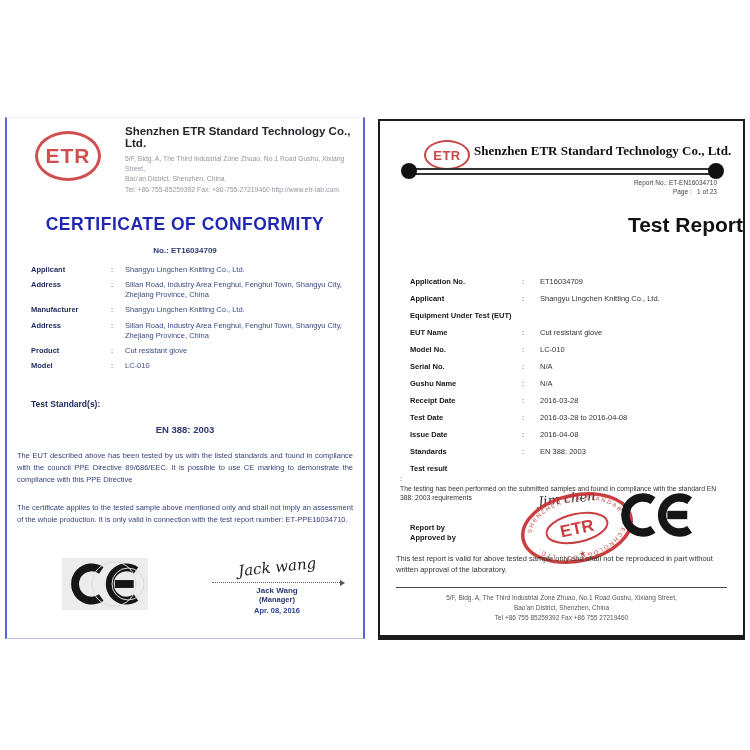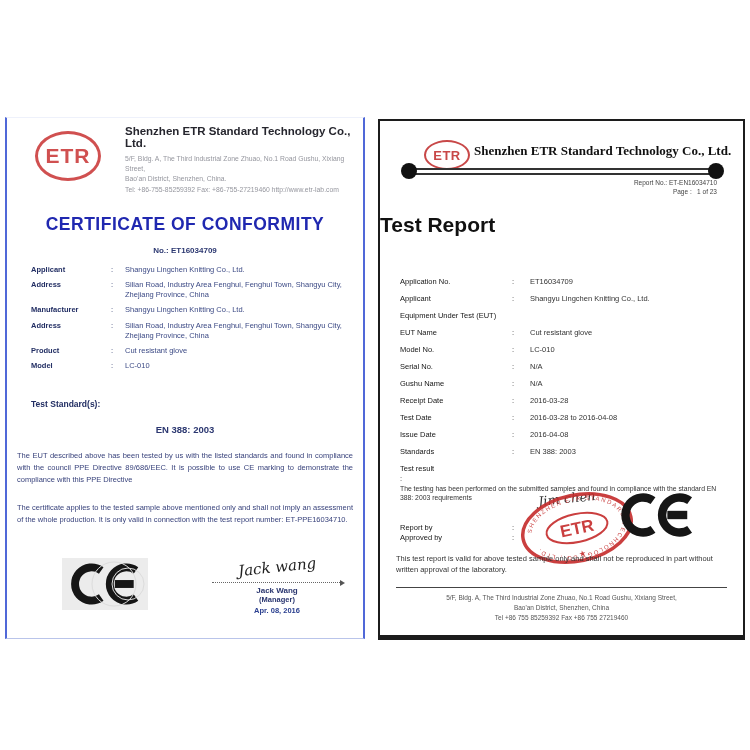--- a/index.html
+++ b/index.html
@@ -49,25 +49,25 @@
               border-radius:50%;display:flex;align-items:center;justify-content:center;
               color:#c84848;font-weight:bold;font-size:13px;letter-spacing:0.5px;}
   .rcompany{position:absolute;left:94px;top:22px;width:260px;font-family:"Liberation Serif", serif;
             font-weight:bold;font-size:13px;color:#111;}
   .rrule{position:absolute;left:26px;right:24px;top:47px;height:3px;
          border-top:2px solid #333;border-bottom:2px solid #333;}
   .rdot{position:absolute;top:-7px;width:16px;height:16px;background:#111;border-radius:50%;}
   .rdot.left{left:-5px;} .rdot.right{right:-5px;}
   .rmeta{position:absolute;right:26px;top:57px;text-align:right;font-size:6.5px;color:#444;line-height:1.4;}
   .rmeta .mrow span{display:inline-block;}
-  .rtitle{position:absolute;left:0;top:92px;width:100%;text-align:left;
+  .rtitle{position:absolute;left:0;top:92px;width:100%;text-align:right;
           font-size:21px;font-weight:bold;color:#111;}
   .rfields{position:absolute;left:20px;top:156px;right:14px;}
   .rrow{display:flex;font-size:7.5px;color:#333;line-height:1.3;min-height:17px;align-items:flex-start;}
-  .rrow .lab{width:112px;font-weight:normal;color:#161616;flex:none;}
+  .rrow .lab{width:112px;font-weight:bold;color:#161616;flex:none;margin-left:10px;}
   .rrow .col{width:18px;flex:none;}
   .rrow .val{flex:1;}
   .rrow.hdr .lab{width:auto;}
   .rrow.small .val{font-size:6.8px;line-height:1.45;}
   .rrow.tall{min-height:26px;flex-direction:column;}
   .rsig{position:absolute;left:158px;top:370px;font-size:13px;color:#333;}
   .stamp{position:absolute;left:135px;top:368px;width:124px;height:78px;transform:rotate(-12deg);opacity:0.9;}
   .rce{position:absolute;left:238px;top:370px;width:78px;height:58px;}
   .rdisc{position:absolute;left:16px;right:16px;top:432px;font-size:7.5px;color:#333;line-height:1.5;}
   .rsep{position:absolute;left:16px;right:16px;top:466px;border-top:1.5px solid #444;}

